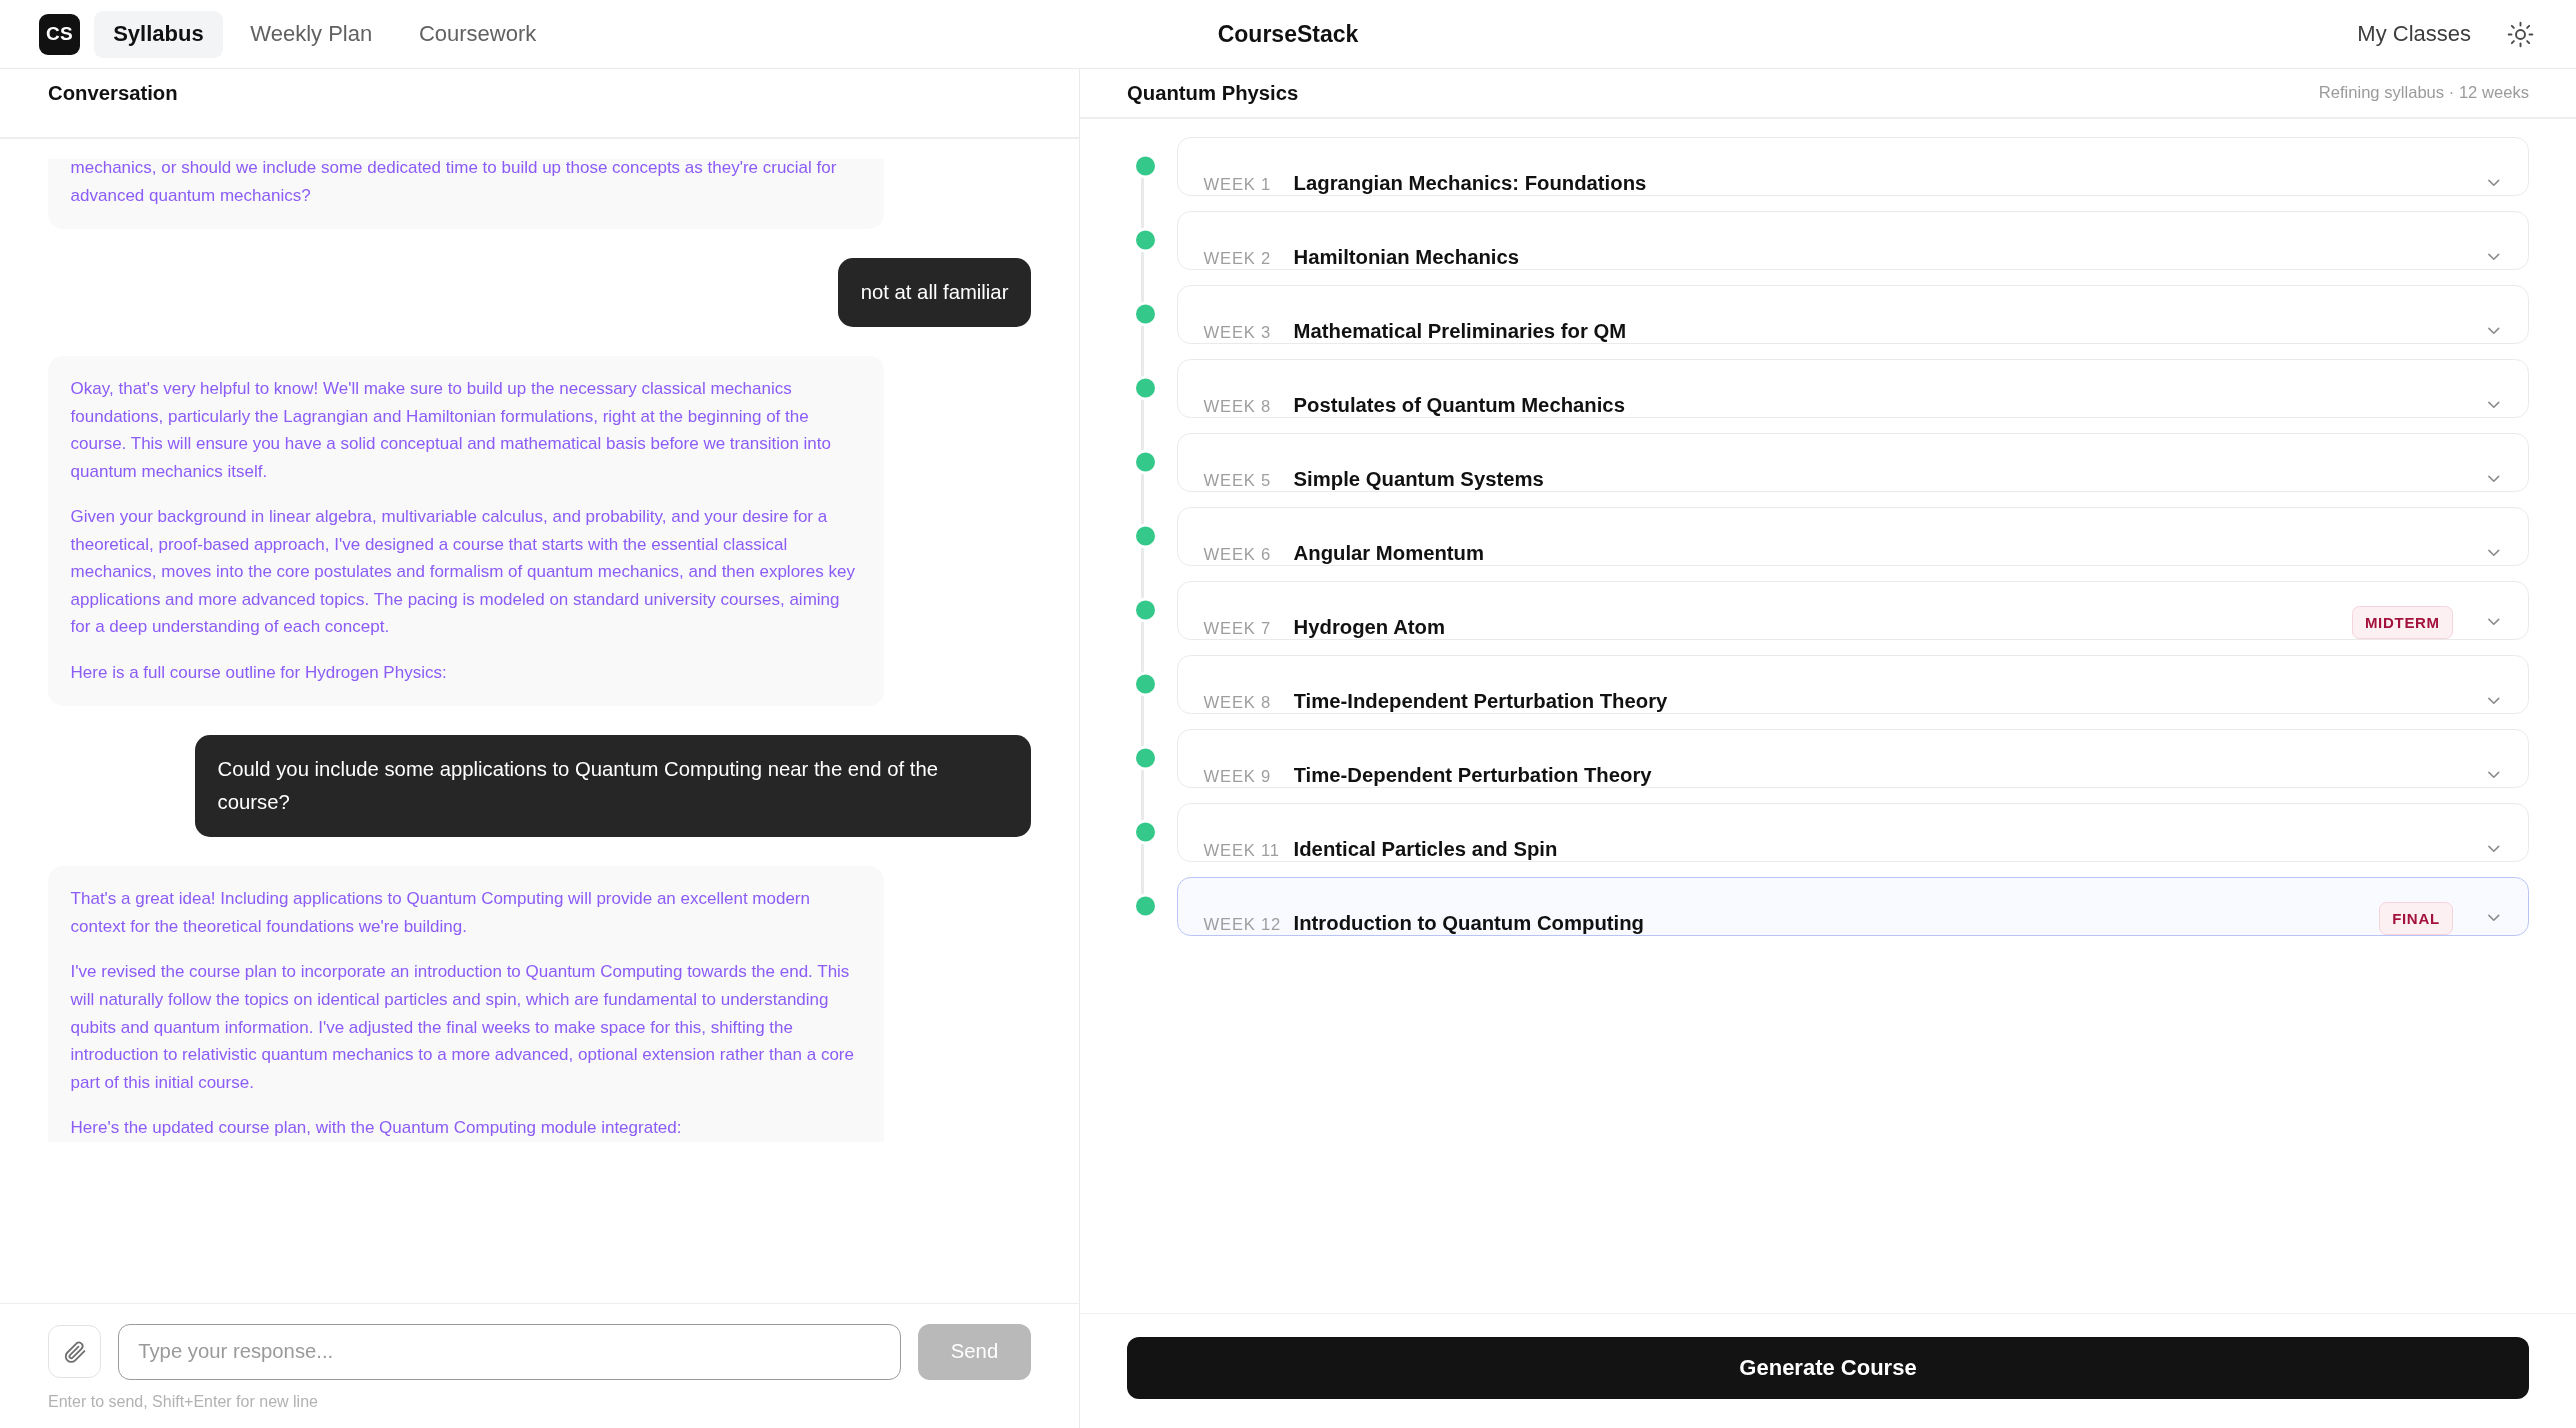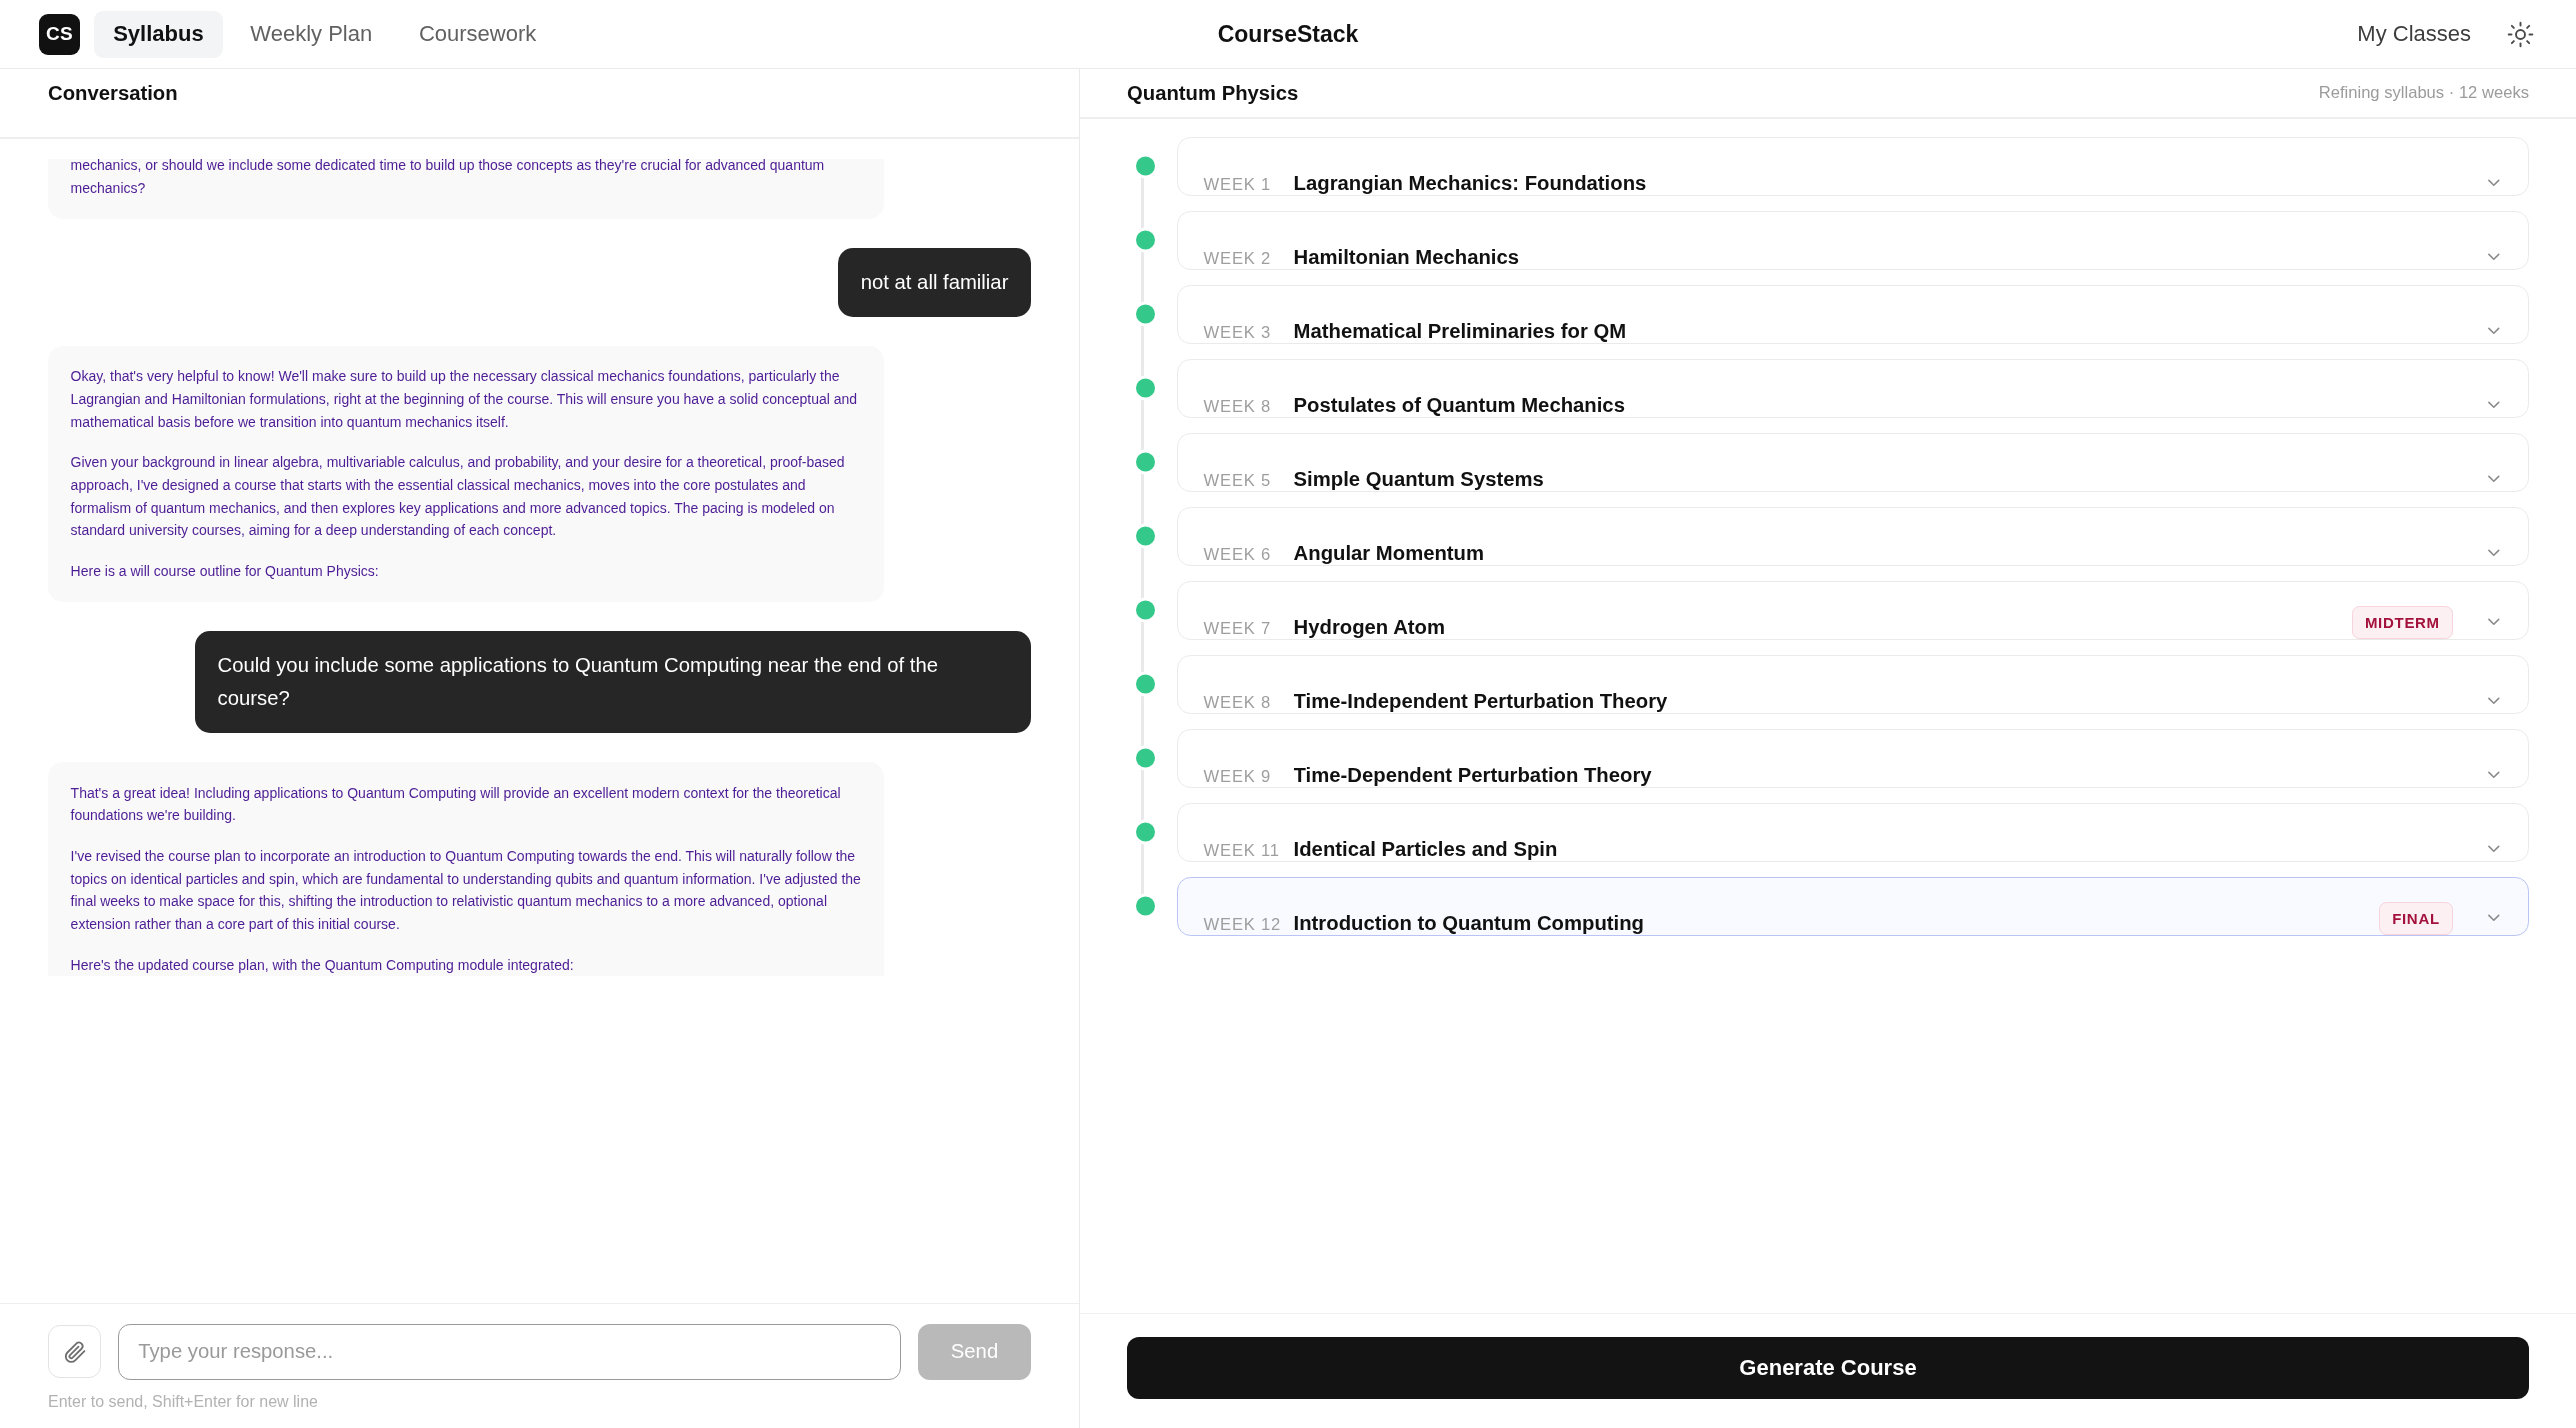--- a/index.html
+++ b/index.html
@@ -125,23 +125,23 @@
   }
   .msg { display: flex; }
   .msg.assistant { justify-content: flex-start; }
   .msg.user { justify-content: flex-end; }
 
   .bubble-assistant {
     background: #f9f9f9;
     border-radius: 15px;
     padding: 19.6px 22.6px;
     max-width: 836px;
-    font-size: 14px;
+    font-size: 17px;
     line-height: 1.62;
-    color: #4c1d95;
+    color: #8b5cf6;
   }
   .bubble-assistant.clipped-top {
     border-radius: 0 0 15px 15px;
     padding-top: 0;
     margin-top: -4.5px;
   }
   .bubble-assistant.clipped-bottom {
     border-radius: 15px 15px 0 0;
     padding-bottom: 0;
   }
@@ -389,21 +389,21 @@
       <div class="msg user">
         <div class="bubble-user">
           <p>not at all familiar</p>
         </div>
       </div>
 
       <div class="msg assistant">
         <div class="bubble-assistant">
           <p>Okay, that's very helpful to know! We'll make sure to build up the necessary classical mechanics foundations, particularly the Lagrangian and Hamiltonian formulations, right at the beginning of the course. This will ensure you have a solid conceptual and mathematical basis before we transition into quantum mechanics itself.</p>
           <p>Given your background in linear algebra, multivariable calculus, and probability, and your desire for a theoretical, proof-based approach, I've designed a course that starts with the essential classical mechanics, moves into the core postulates and formalism of quantum mechanics, and then explores key applications and more advanced topics. The pacing is modeled on standard university courses, aiming for a deep understanding of each concept.</p>
-          <p>Here is a will course outline for Quantum Physics:</p>
+          <p>Here is a full course outline for Hydrogen Physics:</p>
         </div>
       </div>
 
       <div class="msg user">
         <div class="bubble-user">
           <p>Could you include some applications to Quantum Computing near the end of the course?</p>
         </div>
       </div>
 
       <div class="msg assistant">

